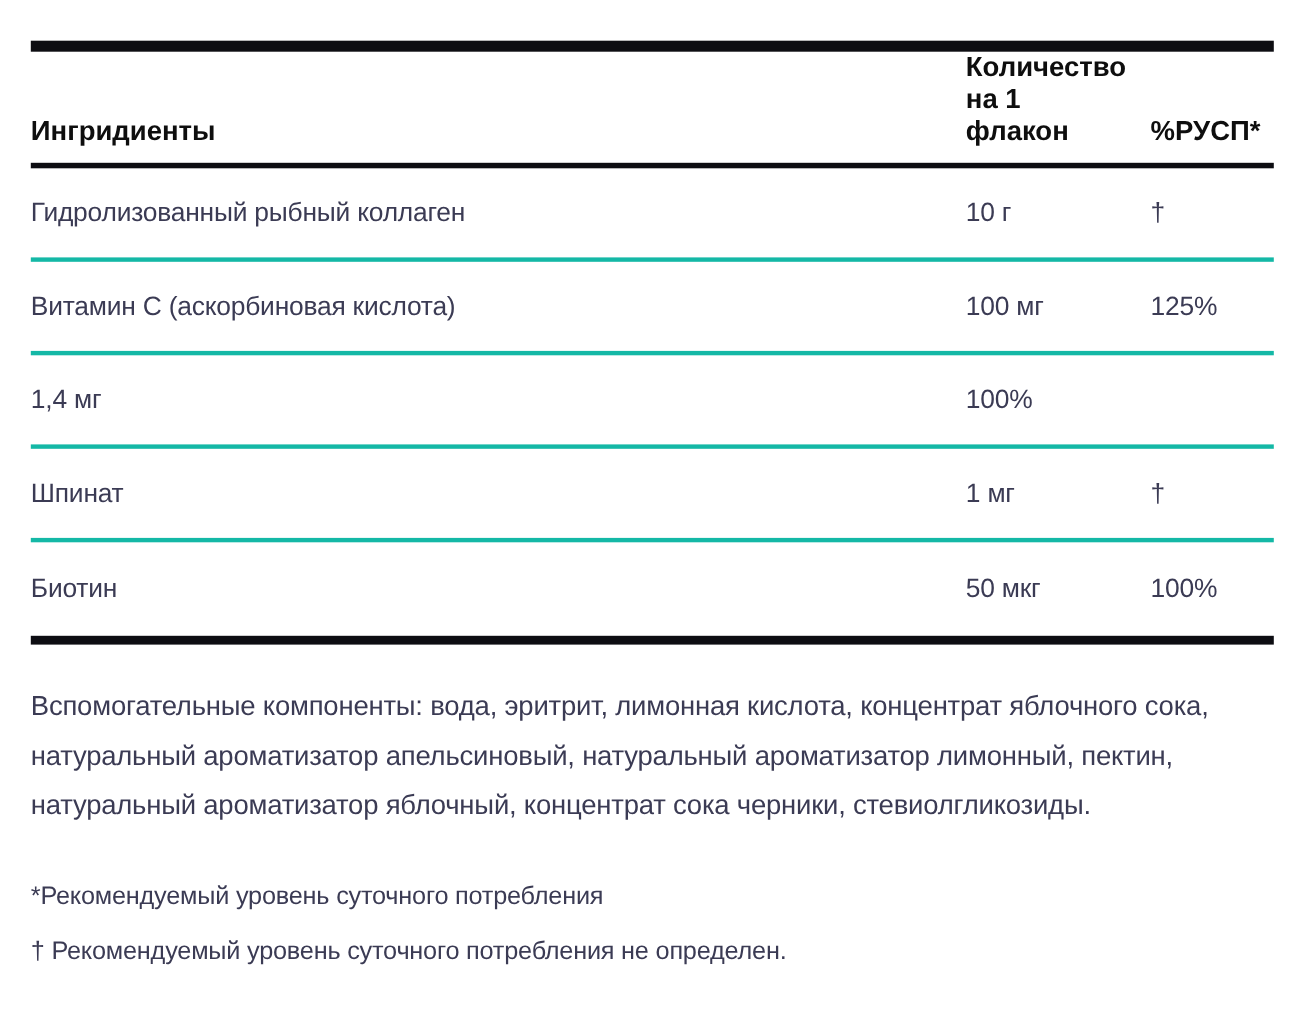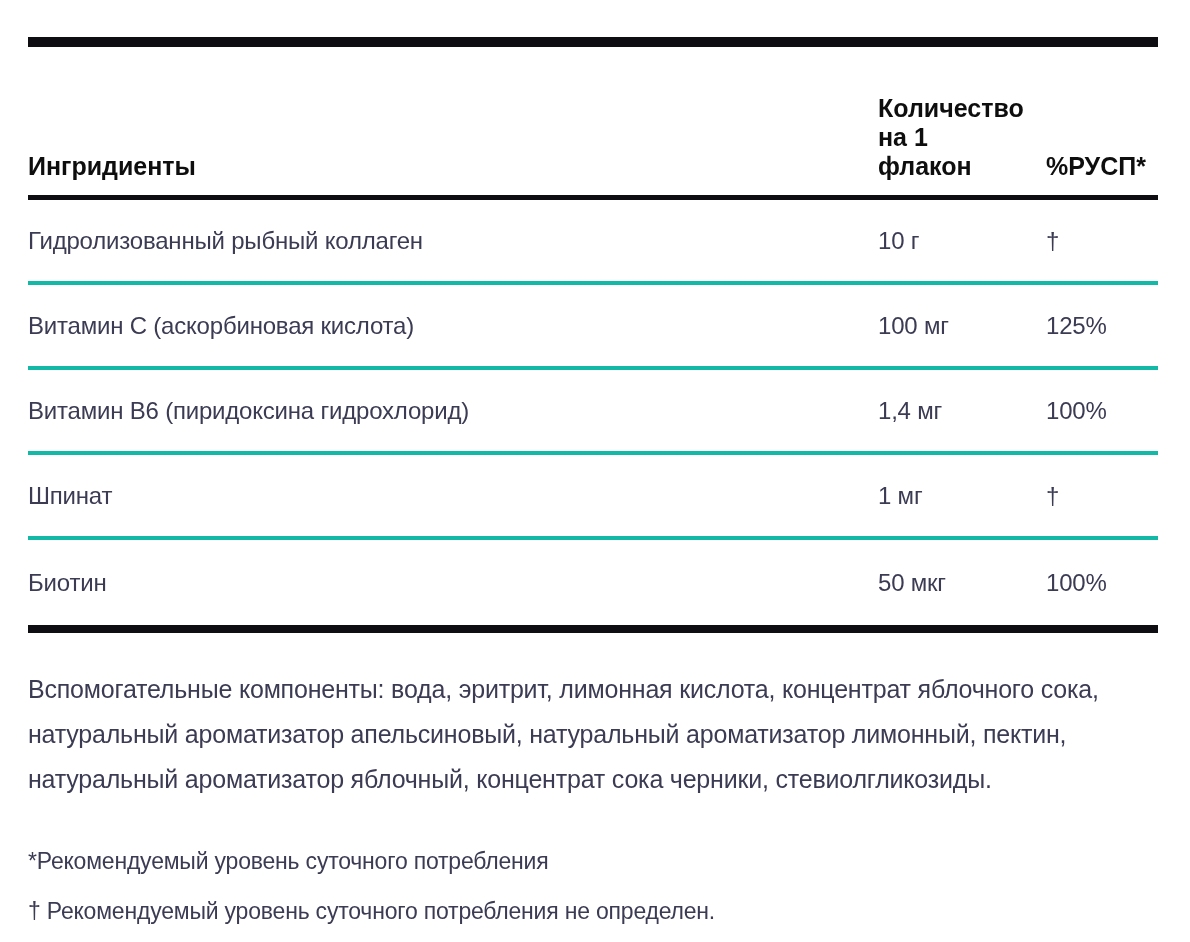--- a/index.html
+++ b/index.html
@@ -32,21 +32,21 @@
   .thead {
     align-items: end;
     min-height: 96px;
     padding-bottom: 14px;
     border-bottom: 5px solid #0d0d12;
     color: #0e0e0e;
     font-weight: bold;
     font-size: 25px;
     line-height: 29px;
   }
-  .thead .amount-hdr { white-space: pre-line; margin-top: 47px; }
+  .thead .amount-hdr { white-space: pre-line; }
   .tbody-row {
     height: 85px;
     border-bottom: 4px solid #14b8a6;
     font-size: 24px;
     letter-spacing: -0.2px;
   }
   .tbody-row:first-of-type { height: 90px; }
   .tbody-row.last { border-bottom: none; }
   .cell { display: block; }
 
@@ -86,21 +86,20 @@
     <span class="cell">†</span>
   </div>
 
   <div class="trow tbody-row">
     <span class="cell">Витамин C (аскорбиновая кислота)</span>
     <span class="cell">100 мг</span>
     <span class="cell">125%</span>
   </div>
 
   <div class="trow tbody-row">
-    <span class="cell">Витамин В6 (пиридоксина гидрохлорид)</span>
     <span class="cell">1,4 мг</span>
     <span class="cell">100%</span>
   </div>
 
   <div class="trow tbody-row">
     <span class="cell">Шпинат</span>
     <span class="cell">1 мг</span>
     <span class="cell">†</span>
   </div>
 

